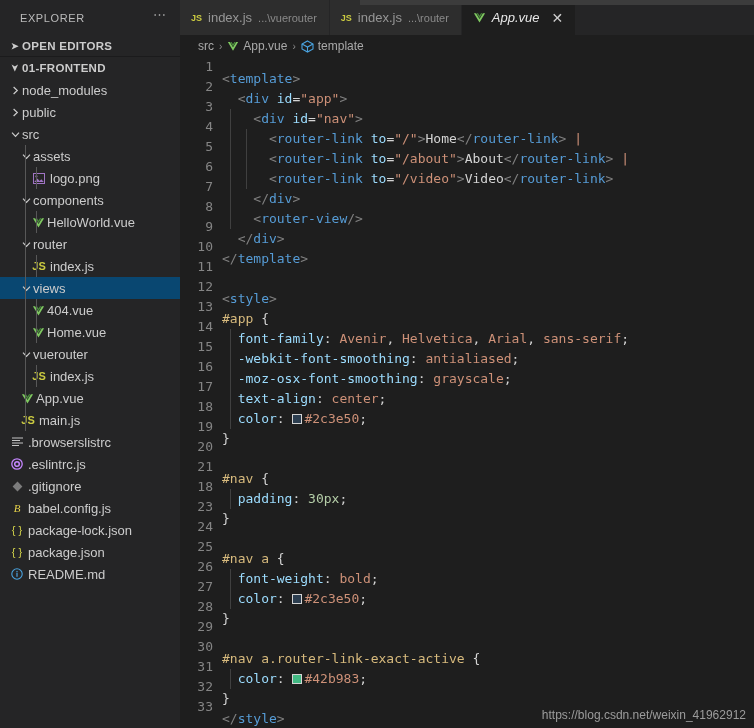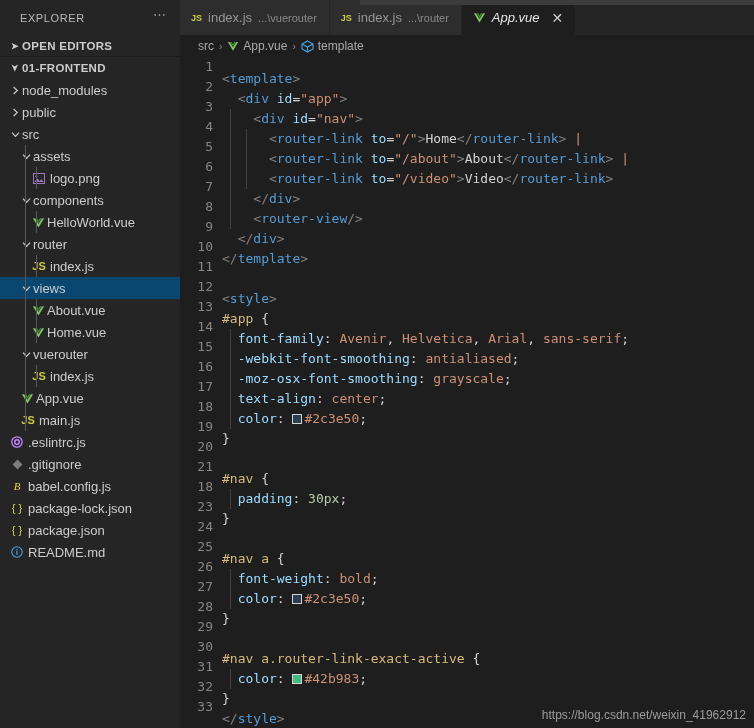--- a/index.html
+++ b/index.html
@@ -366,21 +366,21 @@
         <div class="row">
           <span class="guide" style="left: 25px;"></span>
           <span class="guide" style="left: 36px;"></span>
           <span style="display: inline-block; width: 30px; flex: 0 0 auto;"></span>
           <span style="display: inline-flex; align-items: center; width: 17px; flex: 0 0 17px; justify-content: center;">
             <svg width="13" height="13" viewBox="0 0 14 14">
               <path d="M1 2.4 L7 12.4 L13 2.4 L10.7 2.4 L7 8.6 L3.3 2.4 Z" fill="#7ec860"></path>
               <path d="M3.9 2.4 L7 7.5 L10.1 2.4 L8.6 2.4 L7 5.1 L5.4 2.4 Z" fill="#4a8f3c"></path>
             </svg>
           </span>
-          <span class="label">About.vue</span>
+          <span class="label">404.vue</span>
         </div>
         <div class="row">
           <span class="guide" style="left: 25px;"></span>
           <span class="guide" style="left: 36px;"></span>
           <span style="display: inline-block; width: 30px; flex: 0 0 auto;"></span>
           <span style="display: inline-flex; align-items: center; width: 17px; flex: 0 0 17px; justify-content: center;">
             <svg width="13" height="13" viewBox="0 0 14 14">
               <path d="M1 2.4 L7 12.4 L13 2.4 L10.7 2.4 L7 8.6 L3.3 2.4 Z" fill="#7ec860"></path>
               <path d="M3.9 2.4 L7 7.5 L10.1 2.4 L8.6 2.4 L7 5.1 L5.4 2.4 Z" fill="#4a8f3c"></path>
             </svg>
@@ -413,20 +413,34 @@
               <path d="M3.9 2.4 L7 7.5 L10.1 2.4 L8.6 2.4 L7 5.1 L5.4 2.4 Z" fill="#4a8f3c"></path>
             </svg>
           </span>
           <span class="label">App.vue</span>
         </div>
         <div class="row">
           <span class="guide" style="left: 25px;"></span>
           <span style="display: inline-block; width: 19px; flex: 0 0 auto;"></span>
           <span class="ficon ic-js">JS</span>
           <span class="label">main.js</span>
+        </div>
+        <div class="row">
+          <span style="display: inline-block; width: 8px; flex: 0 0 auto;"></span>
+          <span class="ficon ic-cfg">
+            <svg width="11" height="10" viewBox="0 0 11 10">
+              <g stroke="#c5c5c5" stroke-width="1">
+                <line x1="0" y1="1" x2="11" y2="1"></line>
+                <line x1="0" y1="3.5" x2="8" y2="3.5"></line>
+                <line x1="0" y1="6" x2="11" y2="6"></line>
+                <line x1="0" y1="8.5" x2="7" y2="8.5"></line>
+              </g>
+            </svg>
+          </span>
+          <span class="label">.browserslistrc</span>
         </div>
         <div class="row">
           <span style="display: inline-block; width: 8px; flex: 0 0 auto;"></span>
           <span class="ficon ic-eslint">
             <svg width="12" height="12" viewBox="0 0 12 12">
               <circle cx="6" cy="6" r="5.2" fill="none" stroke="#c586ff" stroke-width="1.3"></circle>
               <circle cx="6" cy="6" r="2.3" fill="none" stroke="#c586ff" stroke-width="1.5"></circle>
             </svg>
           </span>
           <span class="label">.eslintrc.js</span>

